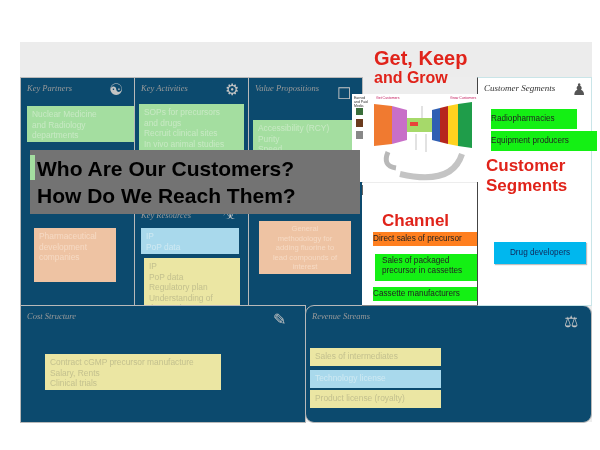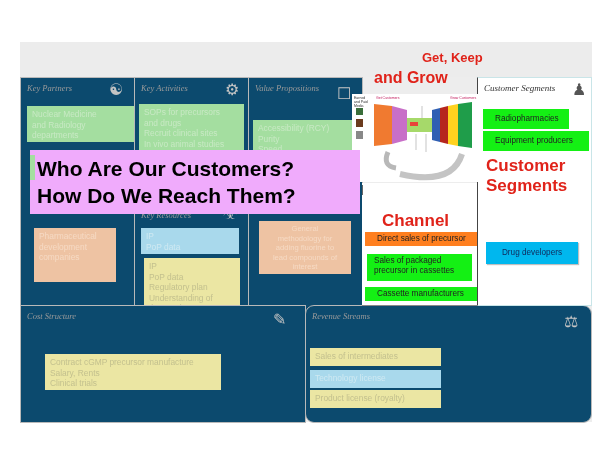--- a/index.html
+++ b/index.html
@@ -8,23 +8,23 @@
   .canvas-bg { left: 20px; top: 42px; width: 572px; height: 380px; background: #ededed; }
   .top-band { left: 20px; top: 42px; width: 572px; height: 35px; background: #ececec; }
   .cell { border: 1px solid #b9b9b9; background: #0c4a6e; }
   .cell-title { position: absolute; left: 6px; top: 5px; font-family: "Liberation Serif", serif; font-style: italic; font-size: 8.5px; color: #9a9a9a; white-space: nowrap; }
   .cell-icon { position: absolute; color: #c4c4c4; font-size: 16px; line-height: 1; }
   .note { position: absolute; box-sizing: border-box; font-size: 8.4px; line-height: 10.5px; color: #b8b8b8; padding: 3px 5px; white-space: pre-line; overflow: hidden; }
   .faded-green { background: #a4dea0; color: #c8e9c4; }
   .faded-orange { background: #eec3a3; color: #f6dac4; }
   .faded-blue { background: #a9d9ec; color: #cfe9f2; }
   .faded-yellow { background: #ebe6a3; color: #c3c08e; }
-  .headline { left: 30px; top: 150px; width: 330px; height: 64px; background: #f0abfc; font-weight: bold; font-size: 21px; line-height: 27px; color: #000; padding: 5px 0 0 7px; white-space: nowrap; }
+  .headline { left: 30px; top: 150px; width: 330px; height: 64px; background: #737373; font-weight: bold; font-size: 21px; line-height: 27px; color: #000; padding: 5px 0 0 7px; white-space: nowrap; }
   .red-label { color: #e0231a; font-weight: bold; white-space: nowrap; }
-  .bright { position: absolute; box-sizing: border-box; font-size: 8.2px; line-height: 10px; color: #222; padding: 2px 12px; white-space: pre-line; }
+  .bright { position: absolute; box-sizing: border-box; font-size: 8.2px; line-height: 10px; color: #222; padding: 2px 0; white-space: pre-line; margin-left: 8px; }
   .b-green { background: #14f014; }
   .b-orange { background: #ff7f1f; }
   .b-blue { background: #00b7ee; color: #10285a; box-shadow: 1px 1px 1px rgba(0,0,0,0.25); }
 </style>
 </head>
 <body>
 
 <div class="abs canvas-bg"></div>
 <div class="abs top-band"></div>
 
@@ -106,21 +106,21 @@
   <div class="bright b-green" style="left:5px;top:31px;width:86px;height:20px;padding-top:5px;">Radiopharmacies</div>
   <div class="bright b-green" style="left:5px;top:53px;width:106px;height:20px;padding-top:5px;">Equipment producers</div>
   <div class="abs" style="left:8px;top:78px;">
     <div class="red-label" style="font-size:17px;line-height:20px;">Customer</div>
     <div class="red-label" style="font-size:17px;line-height:20px;">Segments</div>
   </div>
   <div class="bright b-blue" style="left:8px;top:164px;width:92px;height:22px;padding-top:6px;text-align:center;">Drug developers</div>
 </div>
 
 <div class="abs" style="left:374px;top:48px;">
-  <div class="red-label" style="font-size:13px;line-height:20px;margin-left:48px;">Get, Keep</div>
+  <div class="red-label" style="font-size:20px;line-height:20px;">Get, Keep</div>
   <div class="red-label" style="font-size:16px;line-height:20px;">and Grow</div>
 </div>
 
 <div class="abs" style="left:352px;top:94px;width:126px;height:88px;background:#ffffff;">
   <span class="abs" style="left:2px;top:2px;font-size:3.5px;color:#333;width:18px;line-height:4px;">Earned and Paid Media</span>
   <span class="abs" style="left:24px;top:2px;font-size:3.5px;color:#c2185b;">Get Customers</span>
   <span class="abs" style="left:98px;top:2px;font-size:3.5px;color:#c2185b;">Grow Customers</span>
   <div class="abs" style="left:4px;top:14px;width:7px;height:7px;background:#3a6e3a;"></div>
   <div class="abs" style="left:4px;top:25px;width:7px;height:8px;background:#6b3b1e;"></div>
   <div class="abs" style="left:4px;top:37px;width:7px;height:8px;background:#888;"></div>

